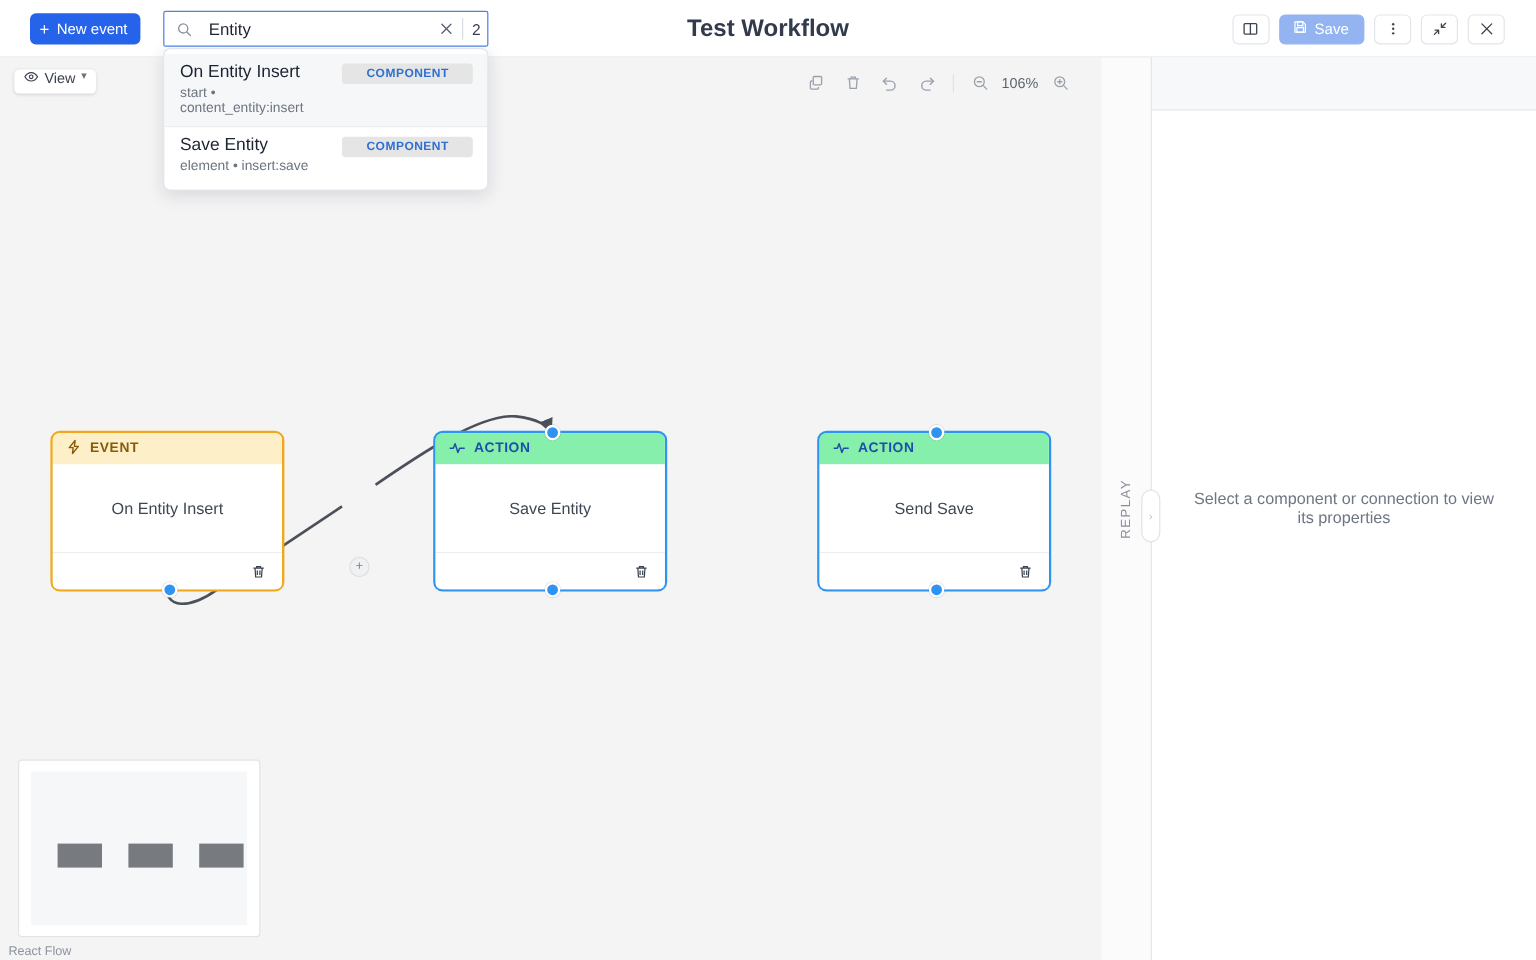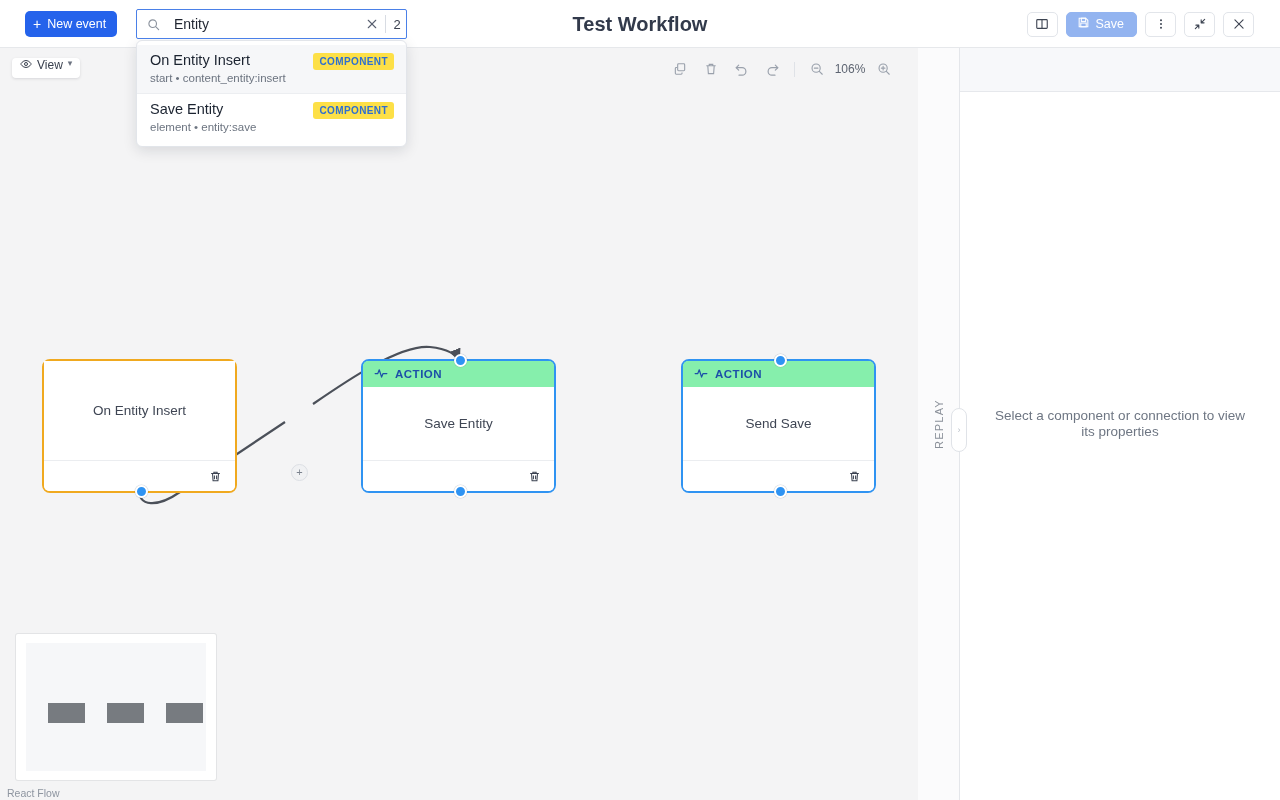--- a/index.html
+++ b/index.html
@@ -60,22 +60,22 @@
   .dd-item {
     padding: 7px 12px 9px 13px; cursor: pointer; position: relative;
   }
   .dd-item.hl { background: #f6f7f9; }
   .dd-item + .dd-item { border-top: 1px solid #eceef1; }
   .dd-row { display: flex; align-items: flex-start; justify-content: space-between; }
   .dd-title { font-size: 14.5px; color: #1b2330; line-height: 17px; }
   .dd-sub { font-size: 11.5px; color: #6c7480; margin-top: 3px; }
   .dd-badge {
     font-size: 10px; font-weight: 700; letter-spacing: 0.4px;
-    color: #2f6fd0; background: #fde047; border-radius: 3px;
-    padding: 3px 6px; margin-top: 1px; white-space: nowrap;
+    color: #2f6fd0; background: #e5e5e5; border-radius: 3px;
+    padding: 3px 20px; margin-top: 1px; white-space: nowrap;
   }
 
   .app-title {
     position: absolute; left: 0; top: 0; width: 1280px; height: 48px;
     display: flex; align-items: center; justify-content: center;
     font-size: 20px; font-weight: 700; color: #323a4b; pointer-events: none;
   }
 
   .topbar-right {
     position: absolute; right: 26px; top: 11px; height: 26px;
@@ -249,21 +249,21 @@
           <div class="dd-title">On Entity Insert</div>
           <div class="dd-sub">start • content_entity:insert</div>
         </div>
         <div class="dd-badge">COMPONENT</div>
       </div>
     </div>
     <div class="dd-item">
       <div class="dd-row">
         <div>
           <div class="dd-title">Save Entity</div>
-          <div class="dd-sub">element • entity:save</div>
+          <div class="dd-sub">element • insert:save</div>
         </div>
         <div class="dd-badge">COMPONENT</div>
       </div>
     </div>
   </div>
 
   <div class="topbar-right">
     <button class="tb-btn">
       <svg width="14" height="14" viewBox="0 0 24 24" fill="none" stroke="#3d4452" stroke-width="1.9">
         <rect x="3" y="4.5" width="18" height="15" rx="1.4"></rect>
@@ -364,20 +364,28 @@
         </marker>
       </defs>
       <path d="M 139,437 C 136,462 160,458 180,444 L 285,374 M 313,356 C 345,334 400,296 430,299 C 448,301 457,307 459,312" fill="none" stroke="#4b5059" stroke-width="2.2" marker-end="url(#arrow)"></path>
     </svg>
 
     <div class="plus-node">
       <span>+</span>
     </div>
 
     <div class="node event">
+      <div class="node-head">
+        <span>
+          <svg width="13" height="13" viewBox="0 0 24 24" fill="none" stroke="#8a5a06" stroke-width="2.2" stroke-linecap="round" stroke-linejoin="round">
+            <path d="M14 2L5 13h6l-1 9 9-11h-6z"></path>
+          </svg>
+        </span>
+        <span>EVENT</span>
+      </div>
       <div class="node-body">On Entity Insert</div>
       <div class="node-foot">
         <button class="trash-btn">
           <svg width="13" height="13" viewBox="0 0 24 24" fill="none" stroke="#3a4150" stroke-width="1.9">
             <path d="M4 6.5h16M9 6.5V4h6v2.5M6.5 6.5l1 13.5h9l1-13.5M10 10v7M14 10v7"></path>
           </svg>
         </button>
       </div>
       <div class="handle" style="left:91px; bottom:-7px;"></div>
     </div>

